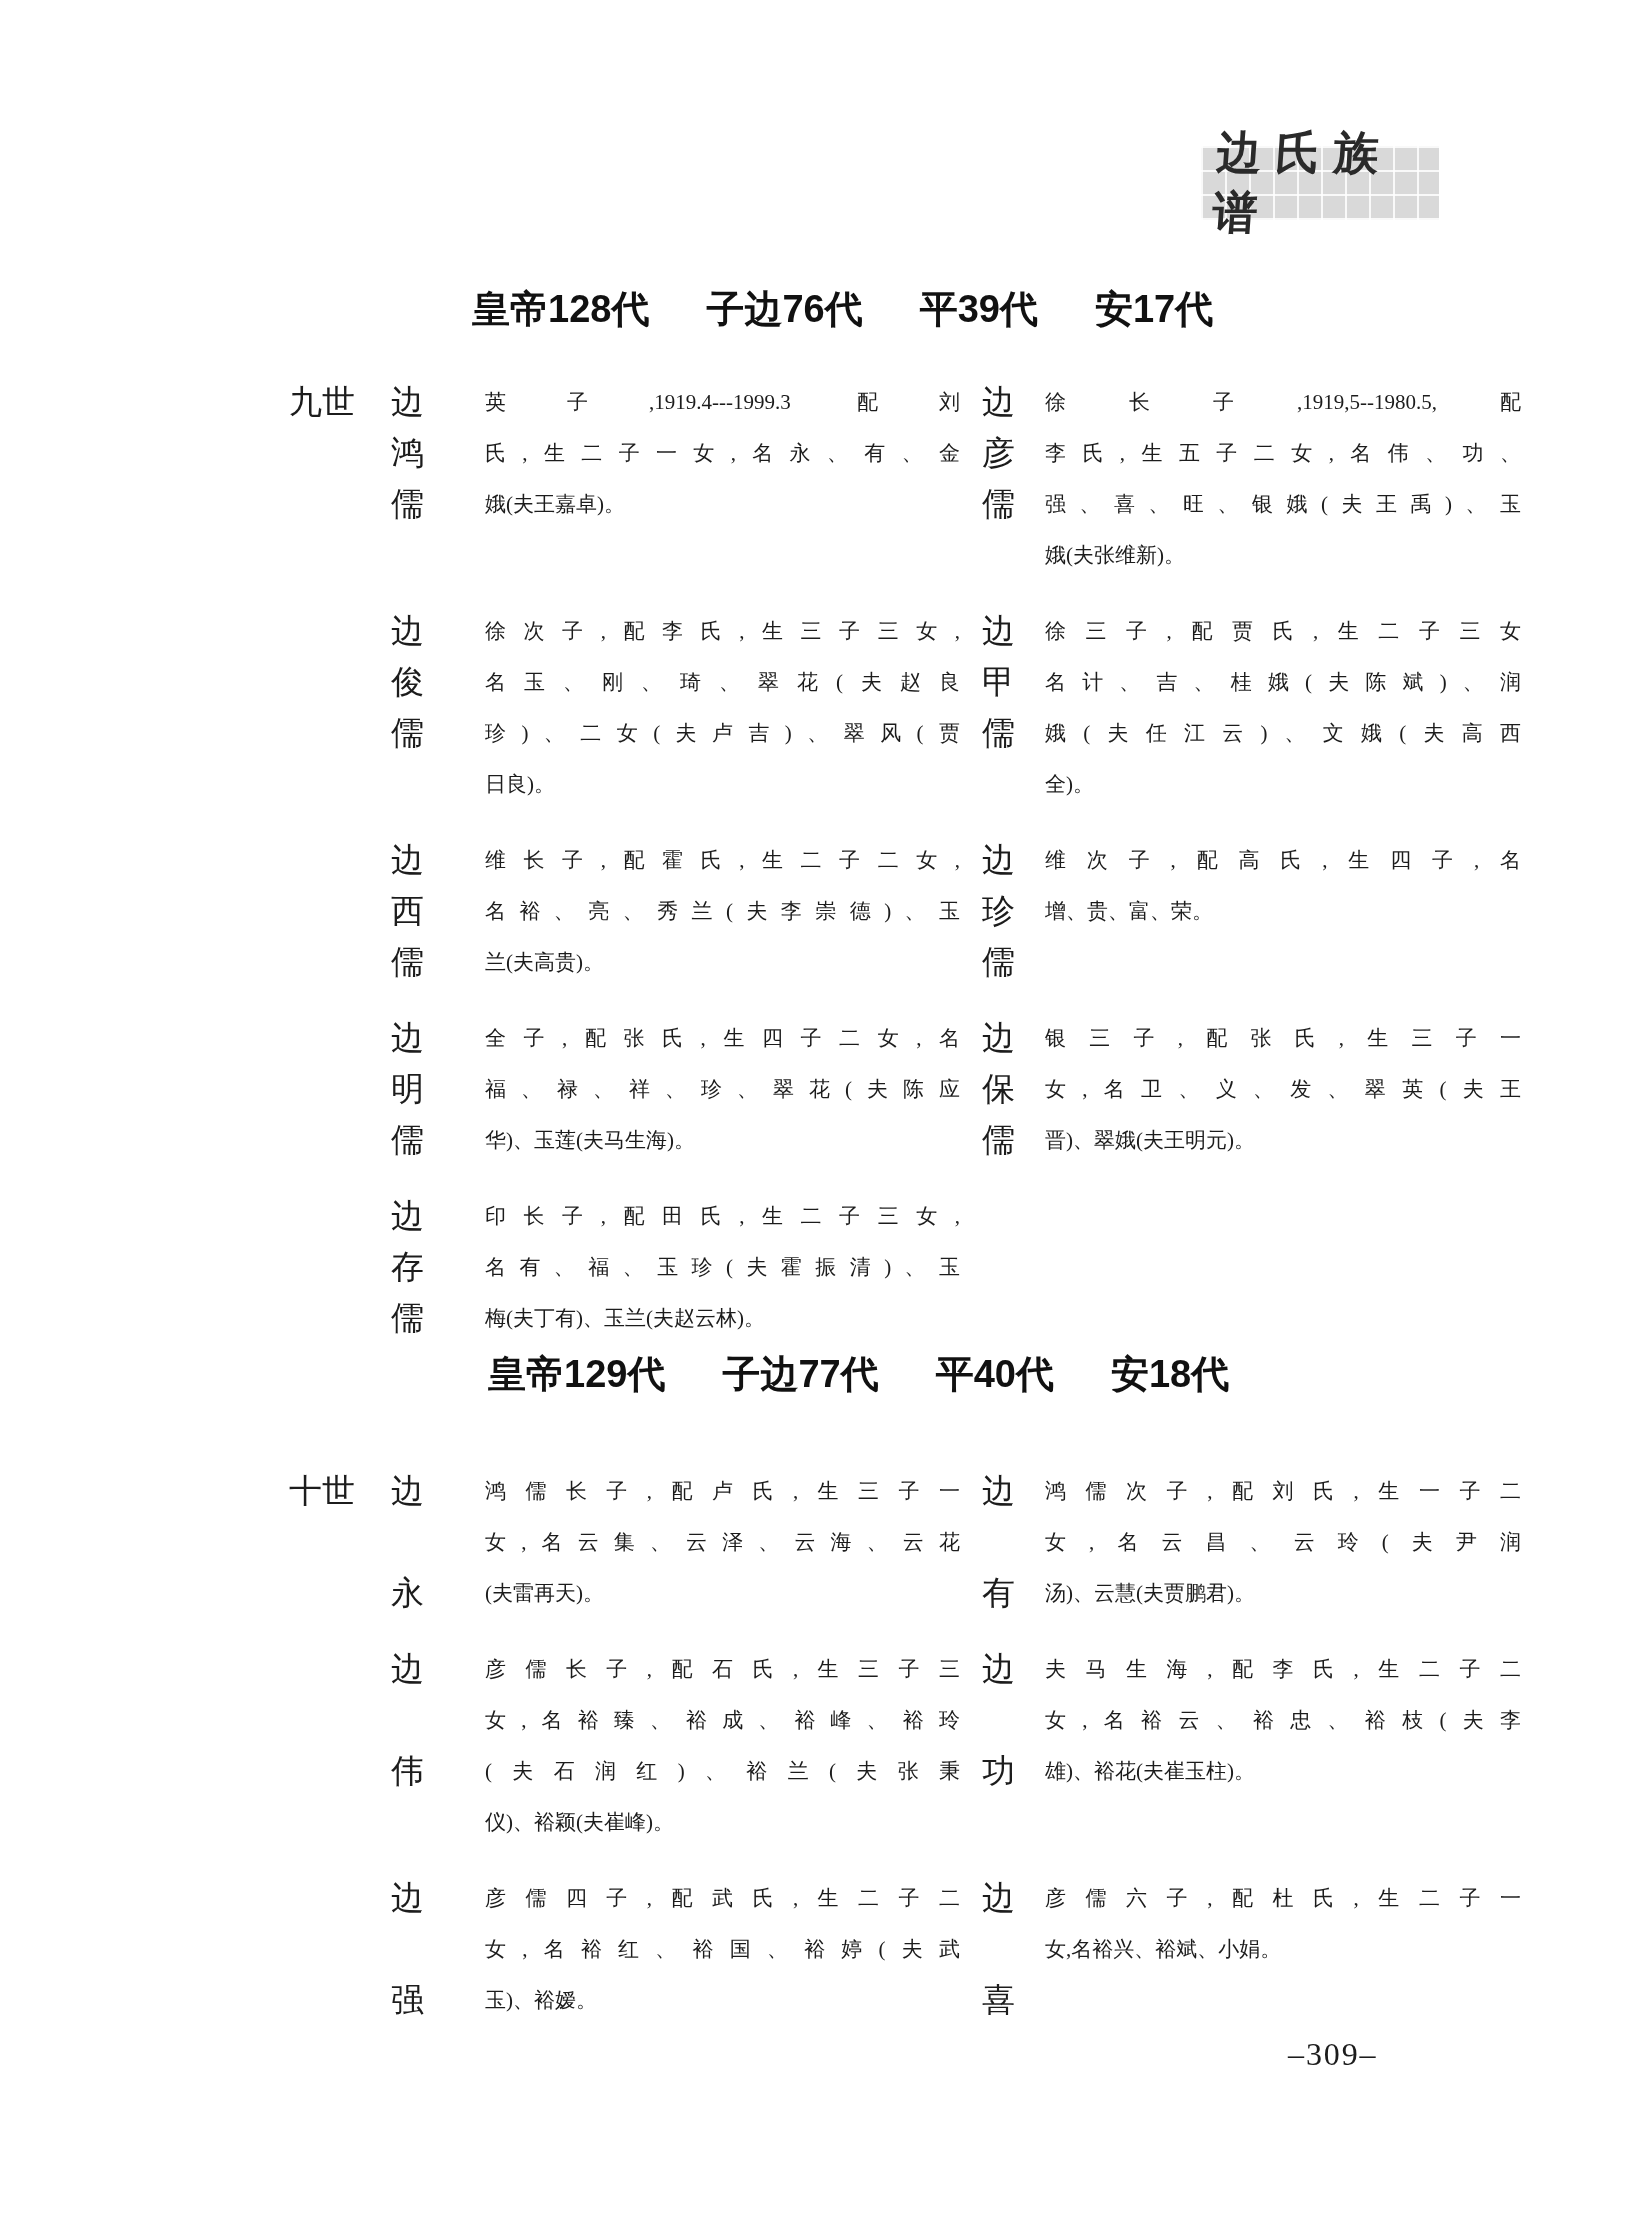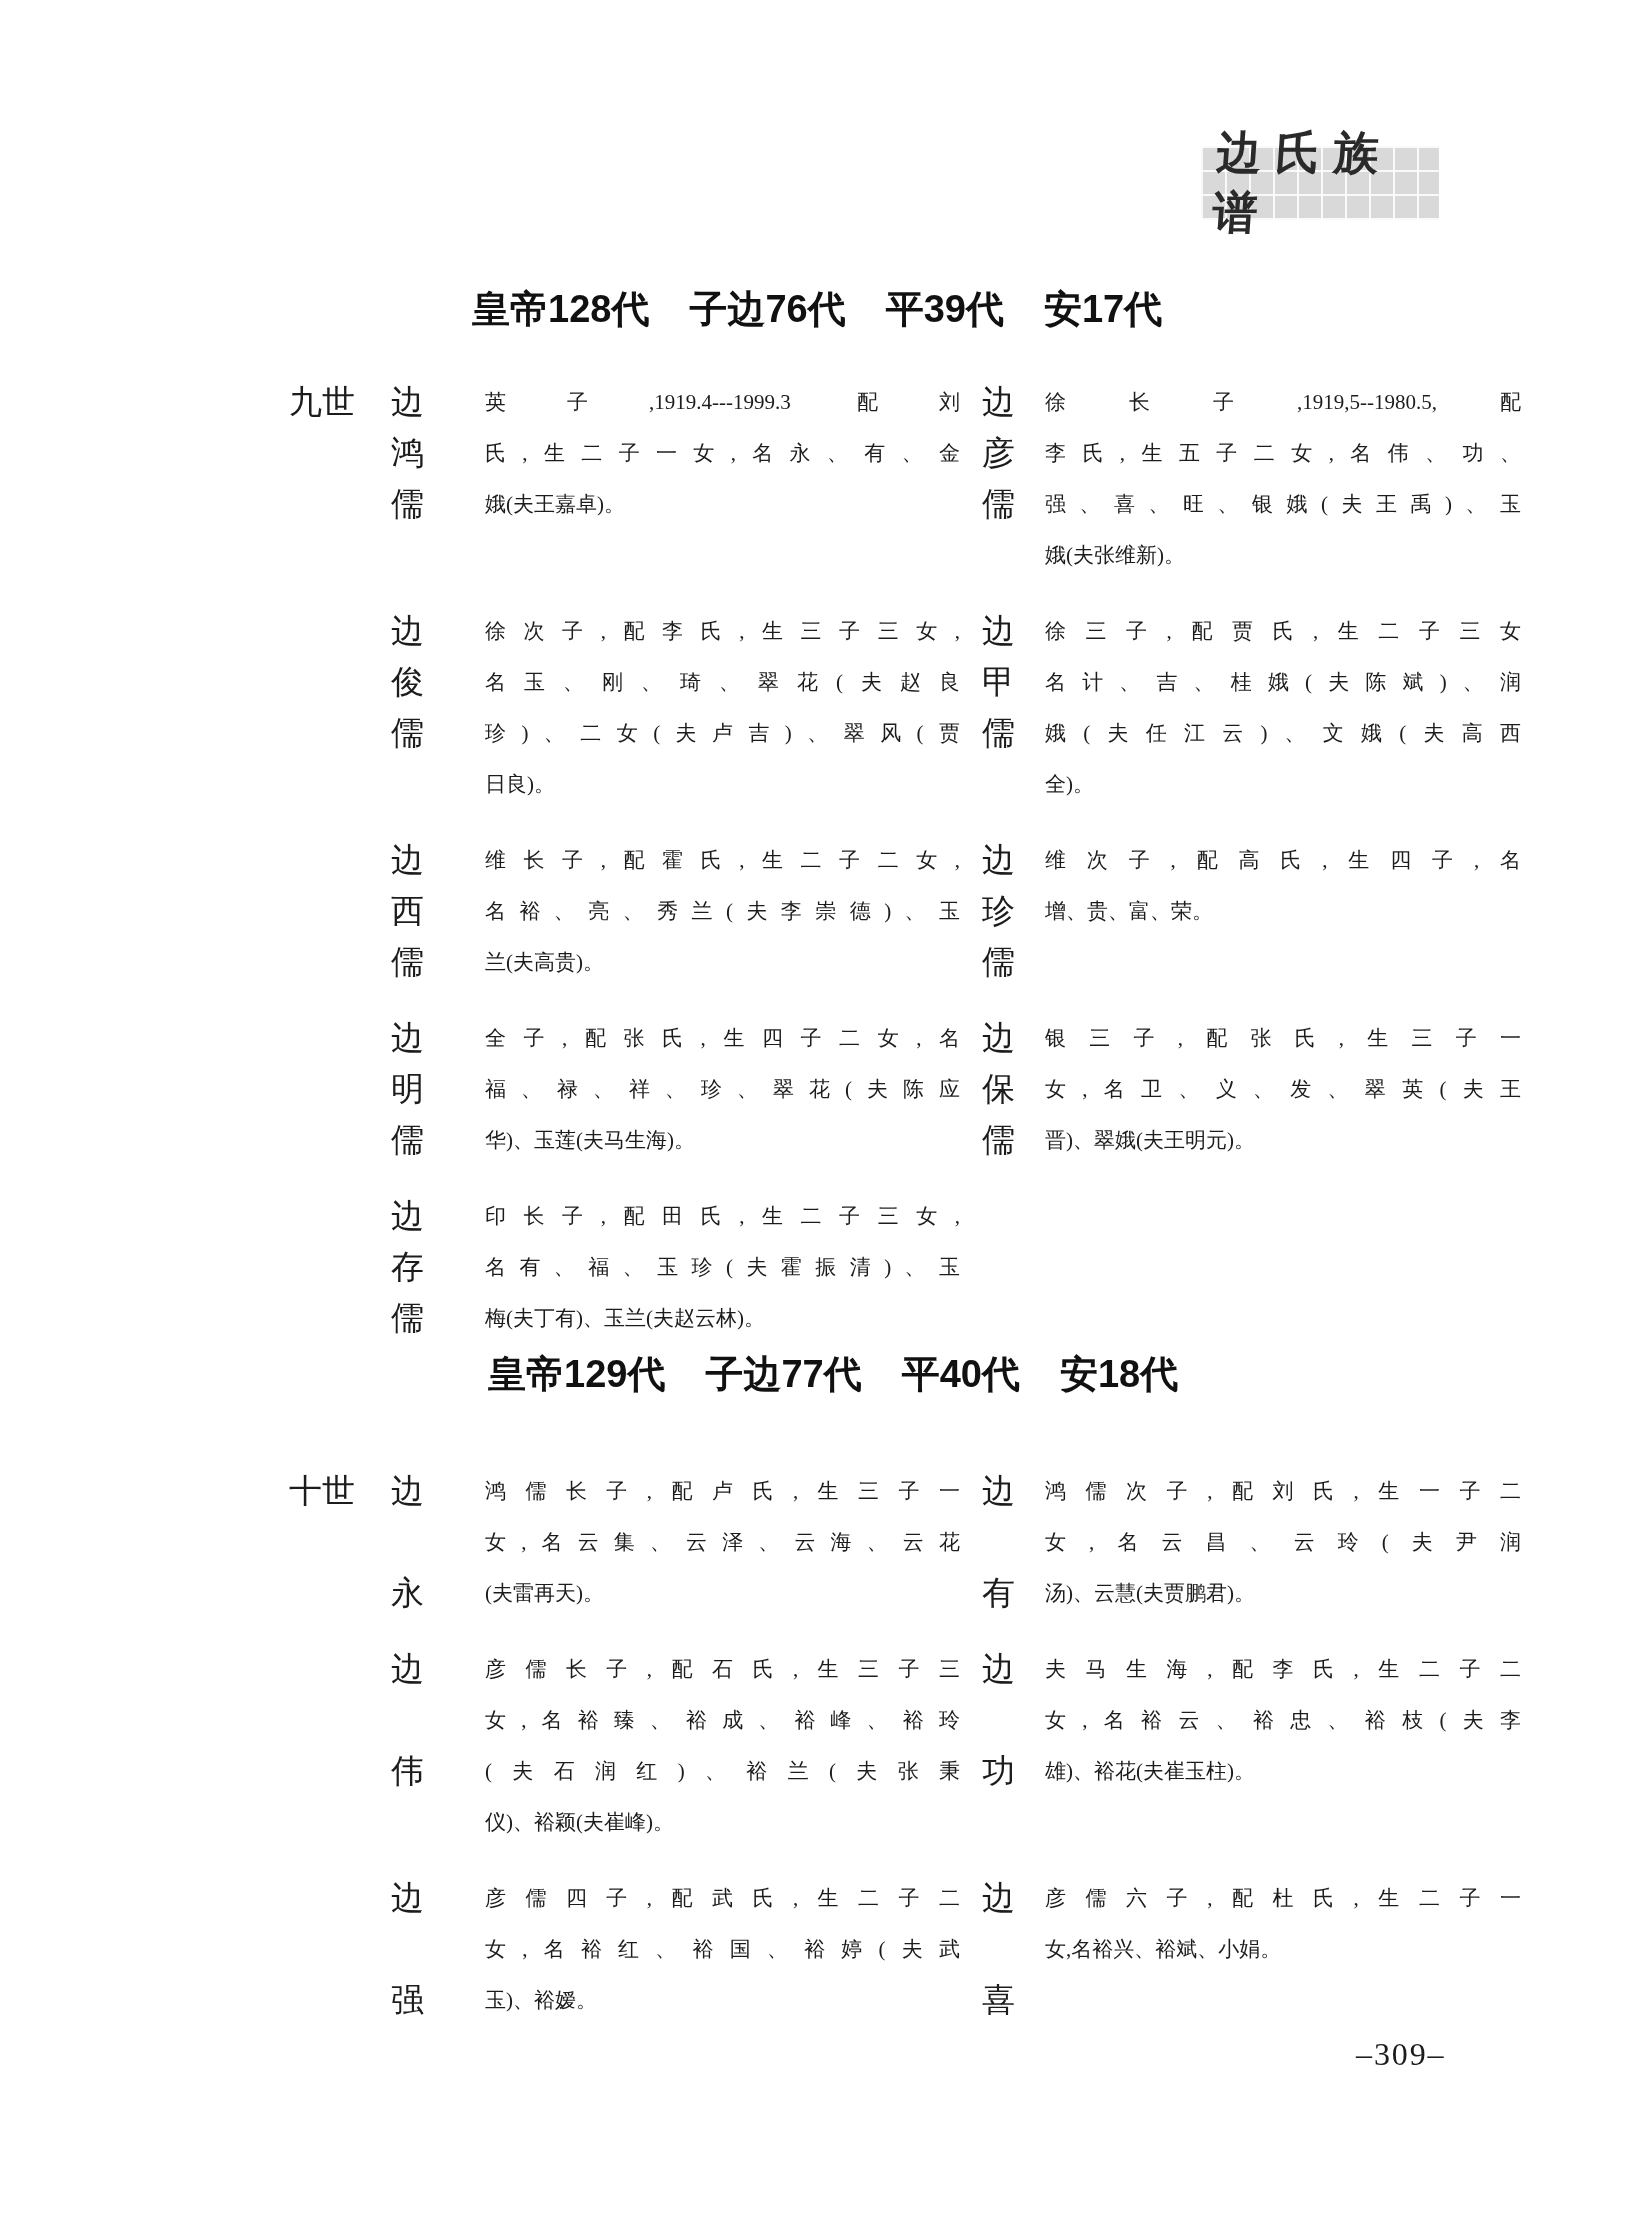--- a/index.html
+++ b/index.html
@@ -15,21 +15,21 @@
       linear-gradient(to right, rgba(255,255,255,.85) 1.9px, transparent 1.9px),
       linear-gradient(to bottom, rgba(255,255,255,.85) 1.9px, transparent 1.9px);
     background-size:24px 24px;
     display:flex;align-items:center;justify-content:center;
   }
   .title-text{
     font-weight:bold;font-size:45px;letter-spacing:13.6px;padding-left:13.6px;
     color:#2a2a2a;transform:skewX(-4deg);
   }
   .section-heading{
-    position:absolute;display:flex;gap:40px;
+    position:absolute;display:flex;gap:57px;
     font-family:"Liberation Sans","DejaVu Sans",sans-serif;
     font-weight:700;font-size:38px;color:#111;white-space:nowrap;
   }
   #heading1{left:472px;top:284px;}
   #heading2{left:472px;top:1349px;margin-left:16px;}
   .section{position:absolute;left:289px;width:1242px;}
   #section1{top:377px;}
   #section2{top:1458px;margin-top:8px;}
   .row{display:flex;align-items:flex-start;margin-bottom:25px;}
   .entry{display:flex;align-items:flex-start;}
@@ -39,21 +39,21 @@
   .name-col{width:94px;flex:none;}
   .entry.right .name-col{width:63px;}
   .name-char{height:51px;line-height:51px;font-size:33px;}
   .text-col{flex:1;min-width:0;}
   .ln{
     font-size:21px;line-height:51px;
     text-align:justify;text-align-last:justify;
   }
   .ln.end{text-align-last:left;}
   .page-number{
-    position:absolute;left:1356px;top:2036px;
+    position:absolute;left:1288px;top:2036px;
     font-size:32px;letter-spacing:1.9px;
   }
 </style>
 </head>
 <body>
 
 <div class="title-box">
   <span class="title-text">边氏族谱</span>
 </div>
 

